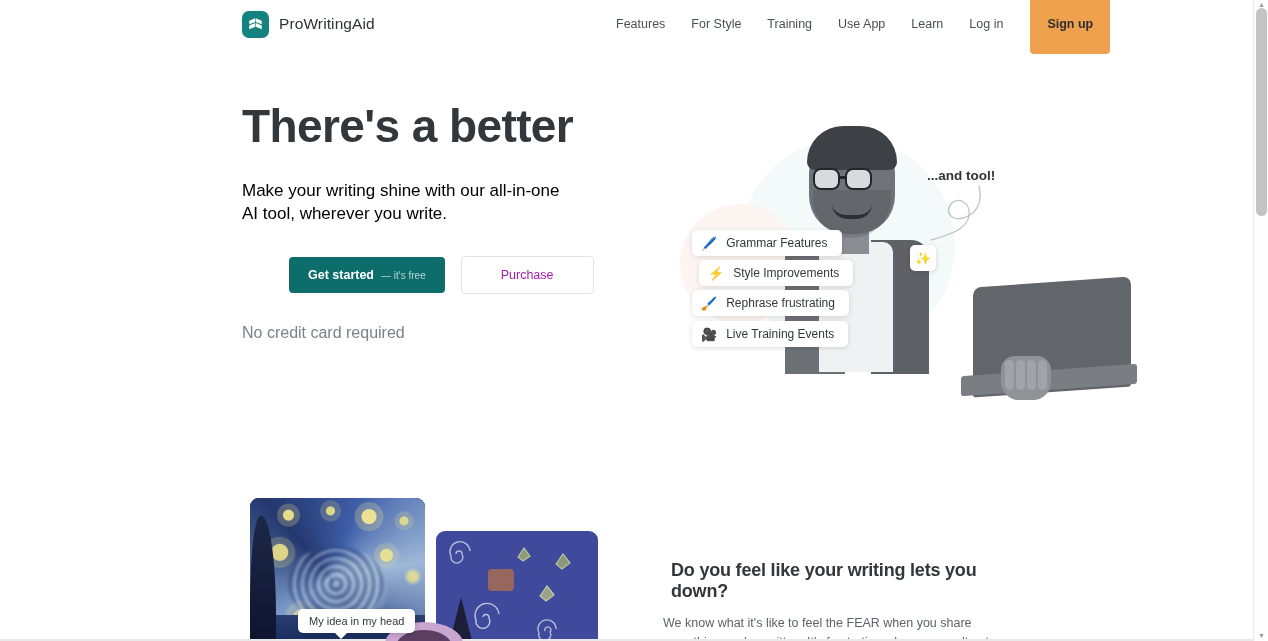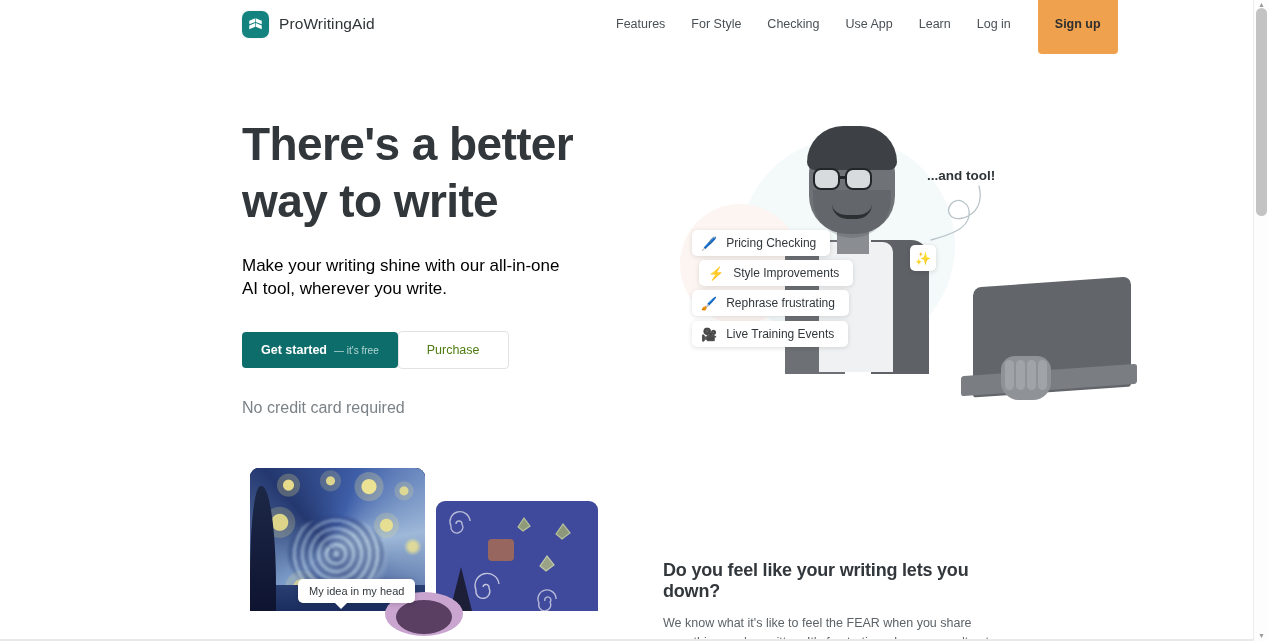--- a/index.html
+++ b/index.html
@@ -108,41 +108,43 @@
     border-radius: 4px;
     border: none;
     cursor: pointer;
     font-family: "Liberation Sans", sans-serif;
   }
 
   
   #hero-copy {
     position: absolute;
     left: 242px;
-    top: 116px;
+    top: 98px;
     width: 380px;
   }
   #hero-title {
     font-size: 46px;
     line-height: 57px;
     font-weight: bold;
     color: #32373b;
     letter-spacing: -.6px;
   }
   #hero-sub {
     margin-top: 24px;
     font-size: 17px;
     line-height: 23px;
     color: #000000;
     width: 325px;
   }
   #hero-actions {
     margin-top: 31px;
     display: flex;
     align-items: center;
+    gap: 16px;
+    margin-left: 47px;
   }
   #get-started-button {
     background: #0d6d6b;
     border: none;
     border-radius: 4px;
     padding: 11px 19px;
     cursor: pointer;
     display: flex;
     align-items: baseline;
     gap: 7px;
@@ -154,23 +156,23 @@
     font-weight: bold;
   }
   #get-started-note {
     color: #b5d6d4;
     font-size: 10px;
   }
   #purchase-button {
     background: #ffffff;
     border: 1px solid #dfe3e5;
     border-radius: 4px;
-    padding: 11px 28px;
+    padding: 11px 39px;
     font-size: 12.5px;
-    color: #4d7c0f;
+    color: #a21caf;
     cursor: pointer;
     font-family: "Liberation Sans", sans-serif;
   }
   #no-card-note {
     margin-top: 30px;
     font-size: 16px;
     color: #7b8287;
   }
 
   
@@ -367,21 +369,21 @@
     position: absolute;
     left: 255px; top: 76px;
     width: 80px; height: 72px;
     z-index: 6;
   }
 
   
   #idea-art {
     position: absolute;
     left: 250px;
-    top: 468px;
+    top: 498px;
     width: 348px;
     height: 143px;
   }
   #starry-card {
     position: absolute;
     left: 0; top: 0;
     width: 175px; height: 143px;
     border-radius: 9px 9px 0 0;
     overflow: hidden;
     background: #1b2a6b;
@@ -483,20 +485,21 @@
     position: absolute;
     left: 663px;
     top: 560px;
     width: 348px;
   }
   #section-title {
     font-size: 18px;
     font-weight: bold;
     color: #32373b;
     letter-spacing: -.2px;
+    margin-left: 8px;
   }
   #section-body {
     margin-top: 12px;
     font-size: 12.5px;
     line-height: 19px;
     color: #5d6368;
   }
 </style>
 </head>
 <body>
@@ -513,32 +516,31 @@
           <path d="M3.2 13.4 L11.6 10 L11.6 15.2 L3.2 18.6 Z" fill="#ffffff"></path>
           <path d="M12.4 10 L20.8 13.4 L20.8 18.6 L12.4 15.2 Z" fill="#ffffff"></path>
         </svg>
       </div>
       <span id="brand-name">ProWritingAid</span>
     </div>
 
     <nav id="nav">
       <span class="nav-link">Features</span>
       <span class="nav-link">For Style</span>
-      <span class="nav-link">Checking</span>
+      <span class="nav-link">Training</span>
       <span class="nav-link">Use App</span>
       <span class="nav-link">Learn</span>
       <span class="nav-link">Log in</span>
       <button id="signup-button">Sign up</button>
     </nav>
   </div>
 
   <div id="hero-copy">
     <h1 id="hero-title">
       <span>There's a better</span><br>
-      <span>way to write</span>
     </h1>
     <p id="hero-sub">Make your writing shine with our all-in-one AI tool, wherever you write.</p>
 
     <div id="hero-actions">
       <button id="get-started-button">
         <span id="get-started-label">Get started</span>
         <span id="get-started-note">— it's free</span>
       </button>
       <button id="purchase-button">Purchase</button>
     </div>
@@ -569,21 +571,21 @@
       <div id="person-hand">
         <div class="hand-finger" style="left:4px"></div>
         <div class="hand-finger" style="left:15px"></div>
         <div class="hand-finger" style="left:26px"></div>
         <div class="hand-finger" style="left:37px"></div>
       </div>
     </div>
 
     <div class="feature-badge" id="badge-0">
       <span class="badge-icon">🖊️</span>
-      <span class="badge-label">Pricing Checking</span>
+      <span class="badge-label">Grammar Features</span>
     </div>
     <div class="feature-badge" id="badge-1">
       <span class="badge-icon">⚡</span>
       <span class="badge-label">Style Improvements</span>
     </div>
     <div class="feature-badge" id="badge-2">
       <span class="badge-icon">🖌️</span>
       <span class="badge-label">Rephrase frustrating</span>
     </div>
     <div class="feature-badge" id="badge-3">

